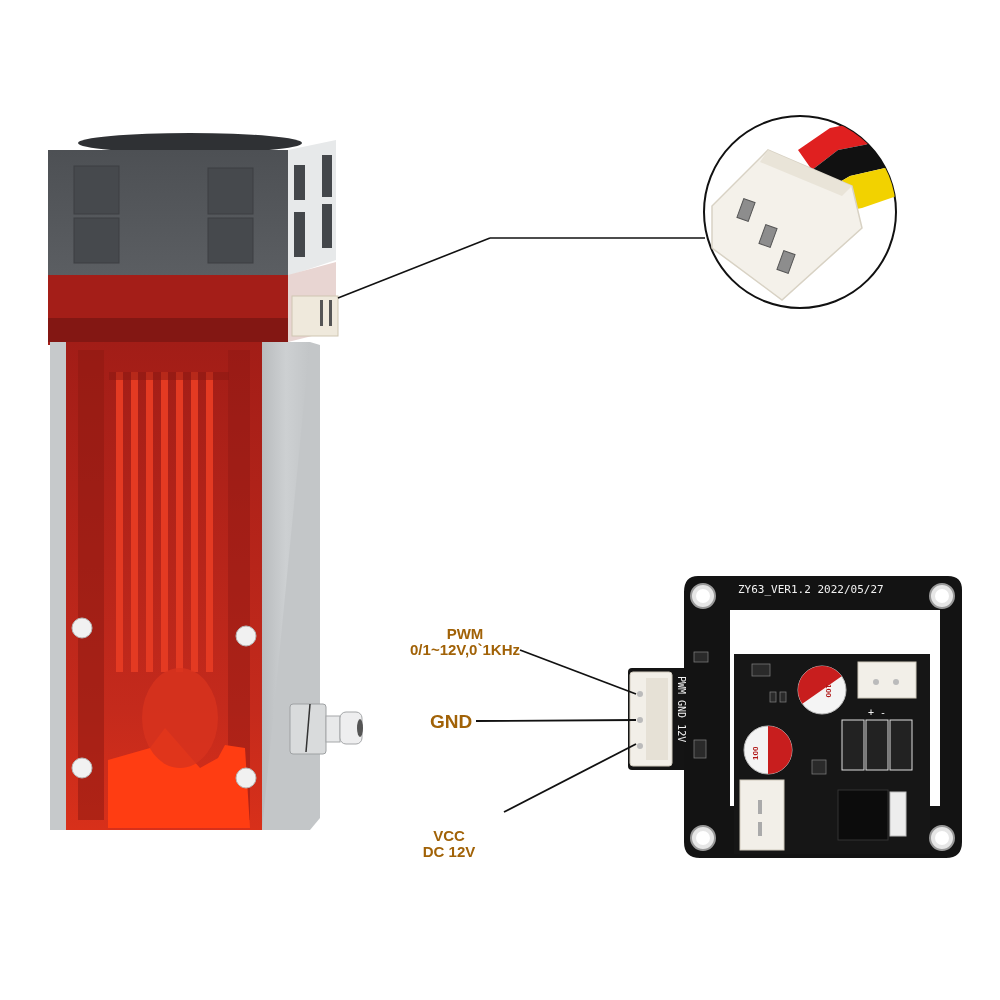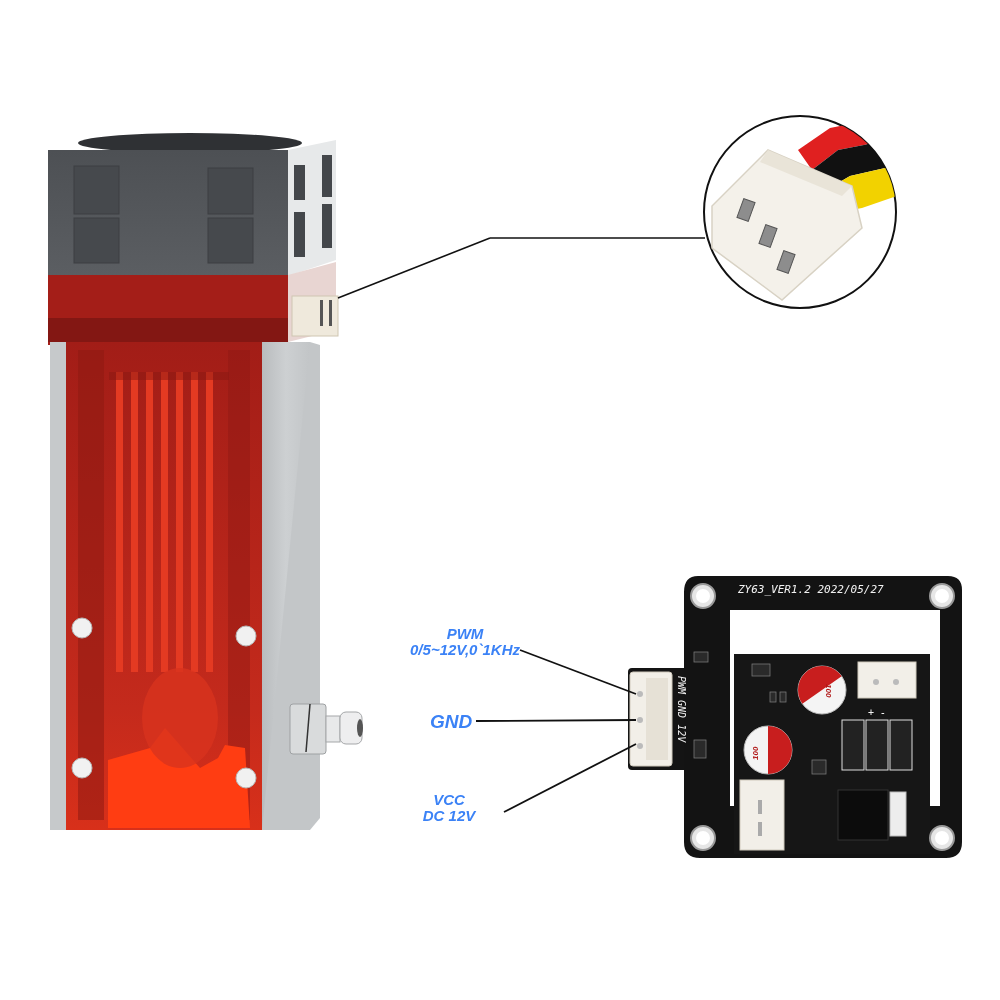--- a/index.html
+++ b/index.html
@@ -1,21 +1,21 @@
 <!DOCTYPE html>
 <html><head>
   <meta charset="utf-8">
   <style>
     html, body { margin: 0; padding: 0; background: #ffffff; }
     body { width: 1000px; height: 1000px; position: relative; overflow: hidden; font-family: "Liberation Sans", sans-serif; }
-    #stage { position: absolute; left: 0; top: 0; width: 964px; height: 1000px; font-style: italic; }
-    .lbl { position: absolute; font-family: "Liberation Sans", sans-serif; font-weight: bold; color: #3b82f6; text-align: center; line-height: 1.05; }
+    #stage { position: absolute; left: 0; top: 0; width: 964px; height: 1000px; }
+    .lbl { position: absolute; font-family: "Liberation Sans", sans-serif; font-weight: bold; color: #a16207; text-align: center; line-height: 1.05; }
     .lbl-pwm { left: 400px; top: 626px; width: 130px; font-size: 15px; }
     .lbl-gnd { left: 426px; top: 712px; width: 50px; font-size: 19px; }
-    .lbl-vcc { left: 404px; top: 792px; width: 90px; font-size: 15px; }
+    .lbl-vcc { left: 404px; top: 828px; width: 90px; font-size: 15px; }
     .pcb-text { font-family: "DejaVu Sans Mono", monospace; font-size: 11px; fill: #f2f2f2; }
     .silk { font-family: "DejaVu Sans Mono", monospace; font-size: 10px; fill: #f2f2f2; }
     .cap-text { font-family: "Liberation Sans", sans-serif; font-size: 8px; fill: #b01515; font-weight: bold; }
   </style>
 </head>
 <body>
 
 <div id="stage">
   <svg width="1000" height="1000" viewBox="0 0 1000 1000" xmlns="http://www.w3.org/2000/svg">
     <defs>
@@ -198,21 +198,21 @@
     </g>
 
     <line x1="520" y1="650" x2="636" y2="694" stroke="#111" stroke-width="1.8"></line>
     <line x1="476" y1="721" x2="636" y2="720" stroke="#111" stroke-width="1.8"></line>
     <line x1="504" y1="812" x2="636" y2="744" stroke="#111" stroke-width="1.8"></line>
   </svg>
 
   
   <div class="lbl lbl-pwm">
     <div>PWM</div>
-    <div>0/5~12V,0`1KHz</div>
+    <div>0/1~12V,0`1KHz</div>
   </div>
   <div class="lbl lbl-gnd">
     <div>GND</div>
   </div>
   <div class="lbl lbl-vcc">
     <div>VCC</div>
     <div>DC 12V</div>
   </div>
 </div>
 

